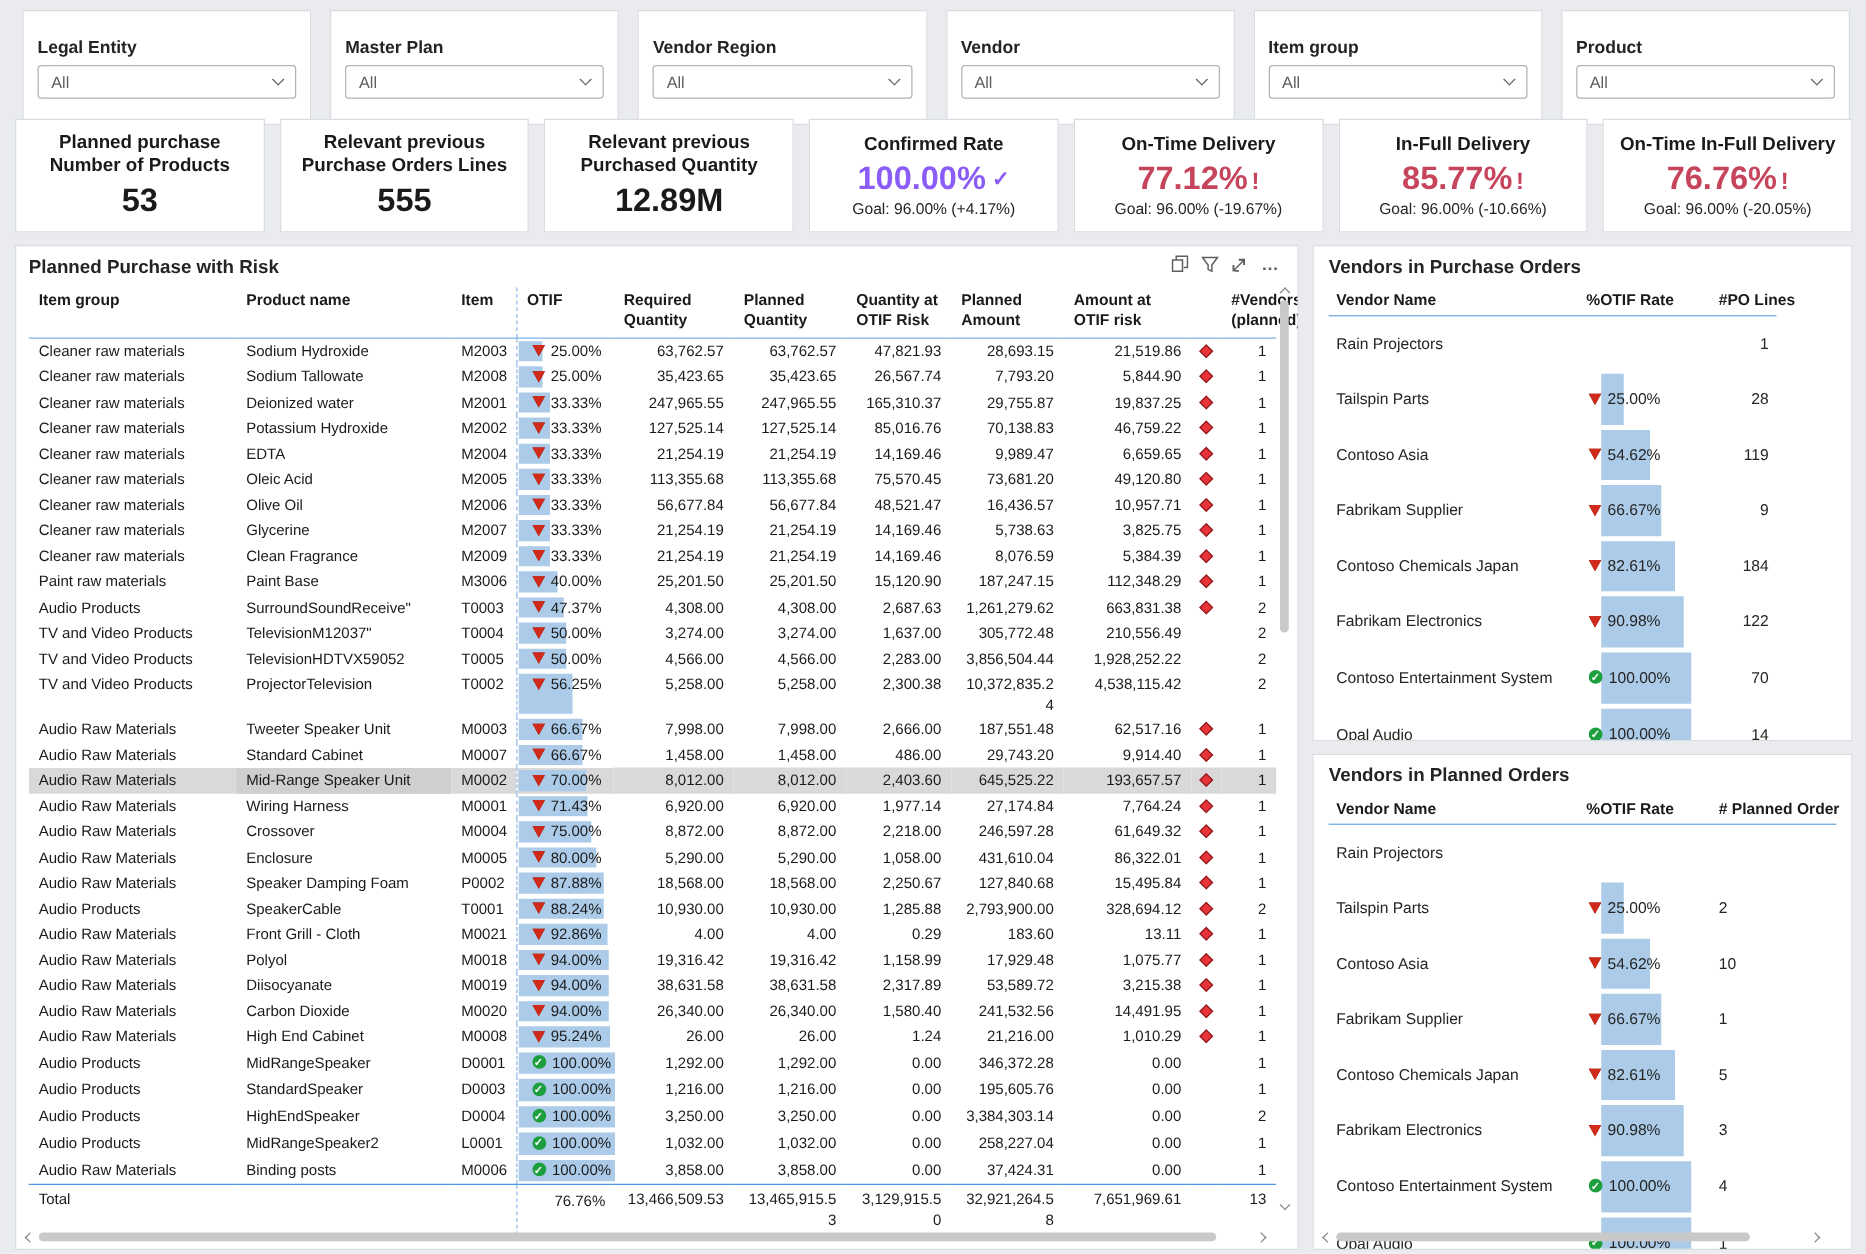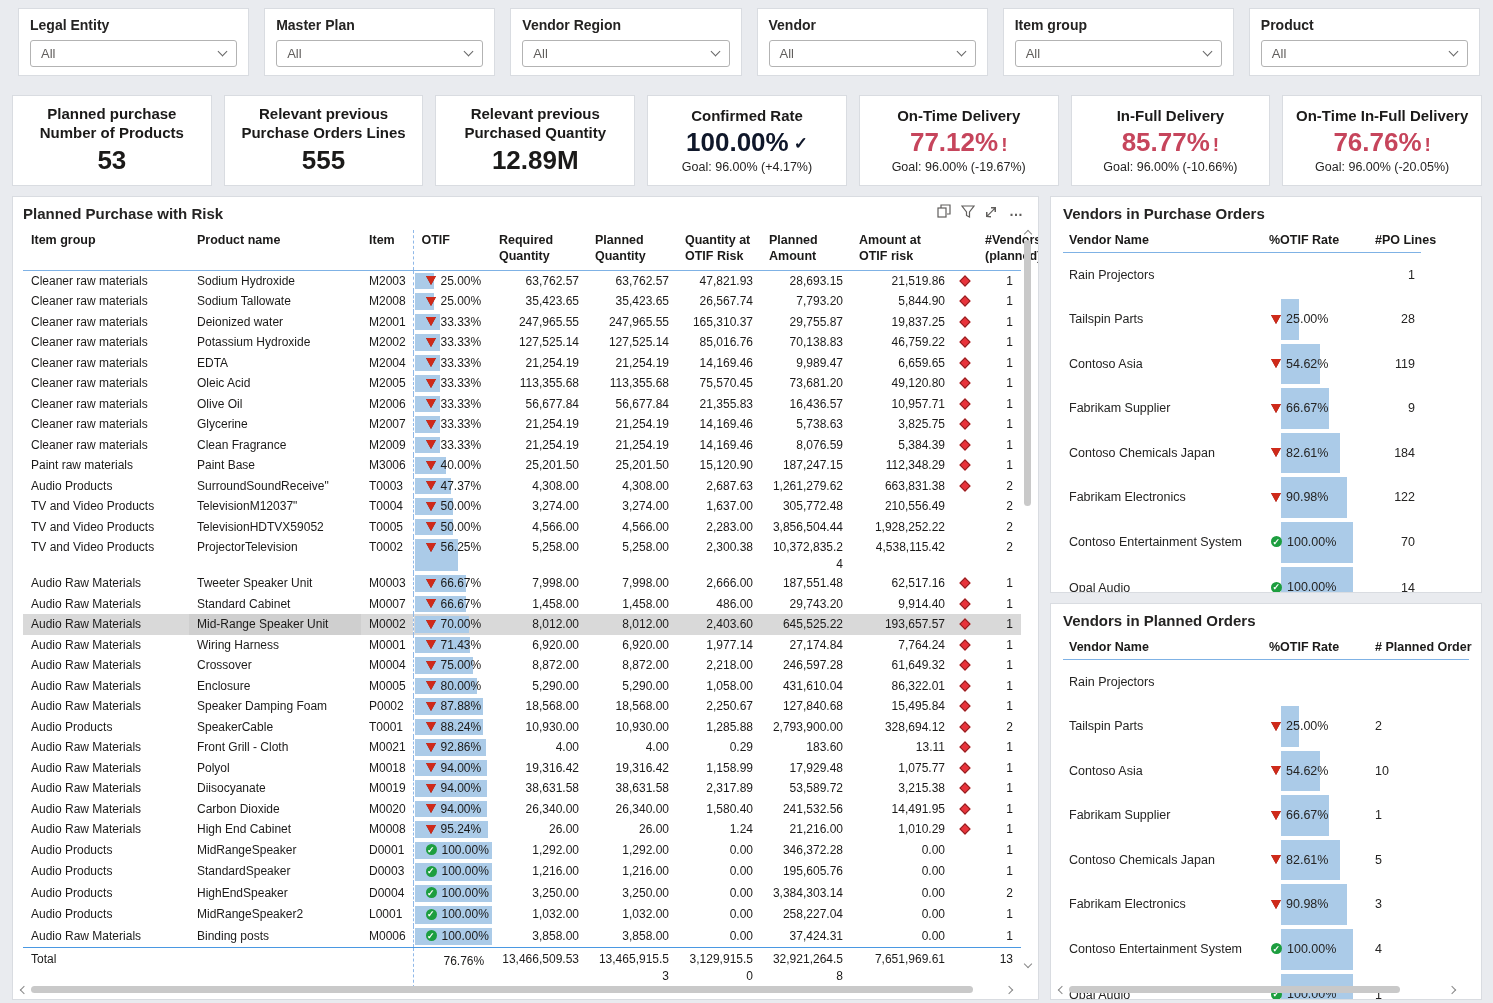--- a/index.html
+++ b/index.html
@@ -1,30 +1,30 @@
 <!DOCTYPE html>
 <html><head>
 <meta charset="utf-8">
 <style>
   *{box-sizing:border-box;margin:0;padding:0}
   html,body{width:1493px;height:1003px;overflow:hidden}
   body{background:#e9ebef;font-family:"Liberation Sans",sans-serif;color:#252423;position:relative;font-size:12px}
   .card{background:#fff;border:1px solid #d9dce1}
   
   .slicer-row{position:absolute;top:8px;left:18px;width:1462px;height:68px;display:grid;grid-template-columns:repeat(6,1fr);gap:15px}
-  .slicer{padding:8px 11px}
+  .slicer{padding:20px 11px}
   .slicer-label{font-weight:bold;font-size:14px;color:#252423;margin-bottom:7px}
   .slicer-box{height:27px;border:1px solid #b3b3b3;border-radius:3px;display:flex;align-items:center;justify-content:space-between;padding:0 10px;font-size:13px;color:#605e5c;background:#fff;cursor:pointer}
   .chev{display:inline-block;width:7px;height:7px;border-right:1.4px solid #666;border-bottom:1.4px solid #666;transform:rotate(45deg);margin-top:-4px}
   
   .kpi-row{position:absolute;top:95px;left:12px;width:1470px;height:91px;display:grid;grid-template-columns:repeat(7,1fr);gap:12px}
   .kpi{display:flex;flex-direction:column;align-items:center;justify-content:center;text-align:center;padding:4px 6px}
   .kpi-title{font-size:15px;font-weight:bold;line-height:1.25;color:#1b1a19}
   .kpi-value{font-size:26px;font-weight:bold;line-height:1.15;margin-top:3px;color:#1b1a19}
-  .kpi-value.good{color:#0f172a}
+  .kpi-value.good{color:#8b5cf6}
   .kpi-value.bad{color:#c6455c}
   .kpi-check{font-size:17px;margin-left:5px;vertical-align:2px}
   .kpi-alert{font-size:19px;margin-left:3px;font-weight:bold}
   .kpi-goal{font-size:12.5px;color:#252423;margin-top:2px}
   
   .content{position:absolute;top:196px;left:12px;right:11px;bottom:3px;display:flex;gap:11px}
   .main-card{width:1046px;position:relative;padding:8px 10px;overflow:hidden}
   .card-title{font-size:15px;font-weight:bold;color:#252423}
   .visual-icons{position:absolute;top:7px;right:14px;display:flex;gap:10px;align-items:center;color:#605e5c}
   .visual-icons svg{display:block}
@@ -310,21 +310,21 @@
           <tr>
             <td class="tl">Cleaner raw materials</td>
             <td class="tl">Olive Oil</td>
             <td class="tl">M2006</td>
             <td class="otif"><span class="obar" style="width:33.33%"></span><span class="oin">
                 <span class="rtri"></span>
                 <span>33.33%</span>
               </span></td>
             <td class="num">56,677.84</td>
             <td class="num">56,677.84</td>
-            <td class="num">21,355.83</td>
+            <td class="num">48,521.47</td>
             <td class="num">16,436.57</td>
             <td class="num">10,957.71</td>
             <td class="dia"><span class="diamond"></span></td>
             <td class="num">1</td>
           </tr>
           <tr>
             <td class="tl">Cleaner raw materials</td>
             <td class="tl">Glycerine</td>
             <td class="tl">M2007</td>
             <td class="otif"><span class="obar" style="width:33.33%"></span><span class="oin">

